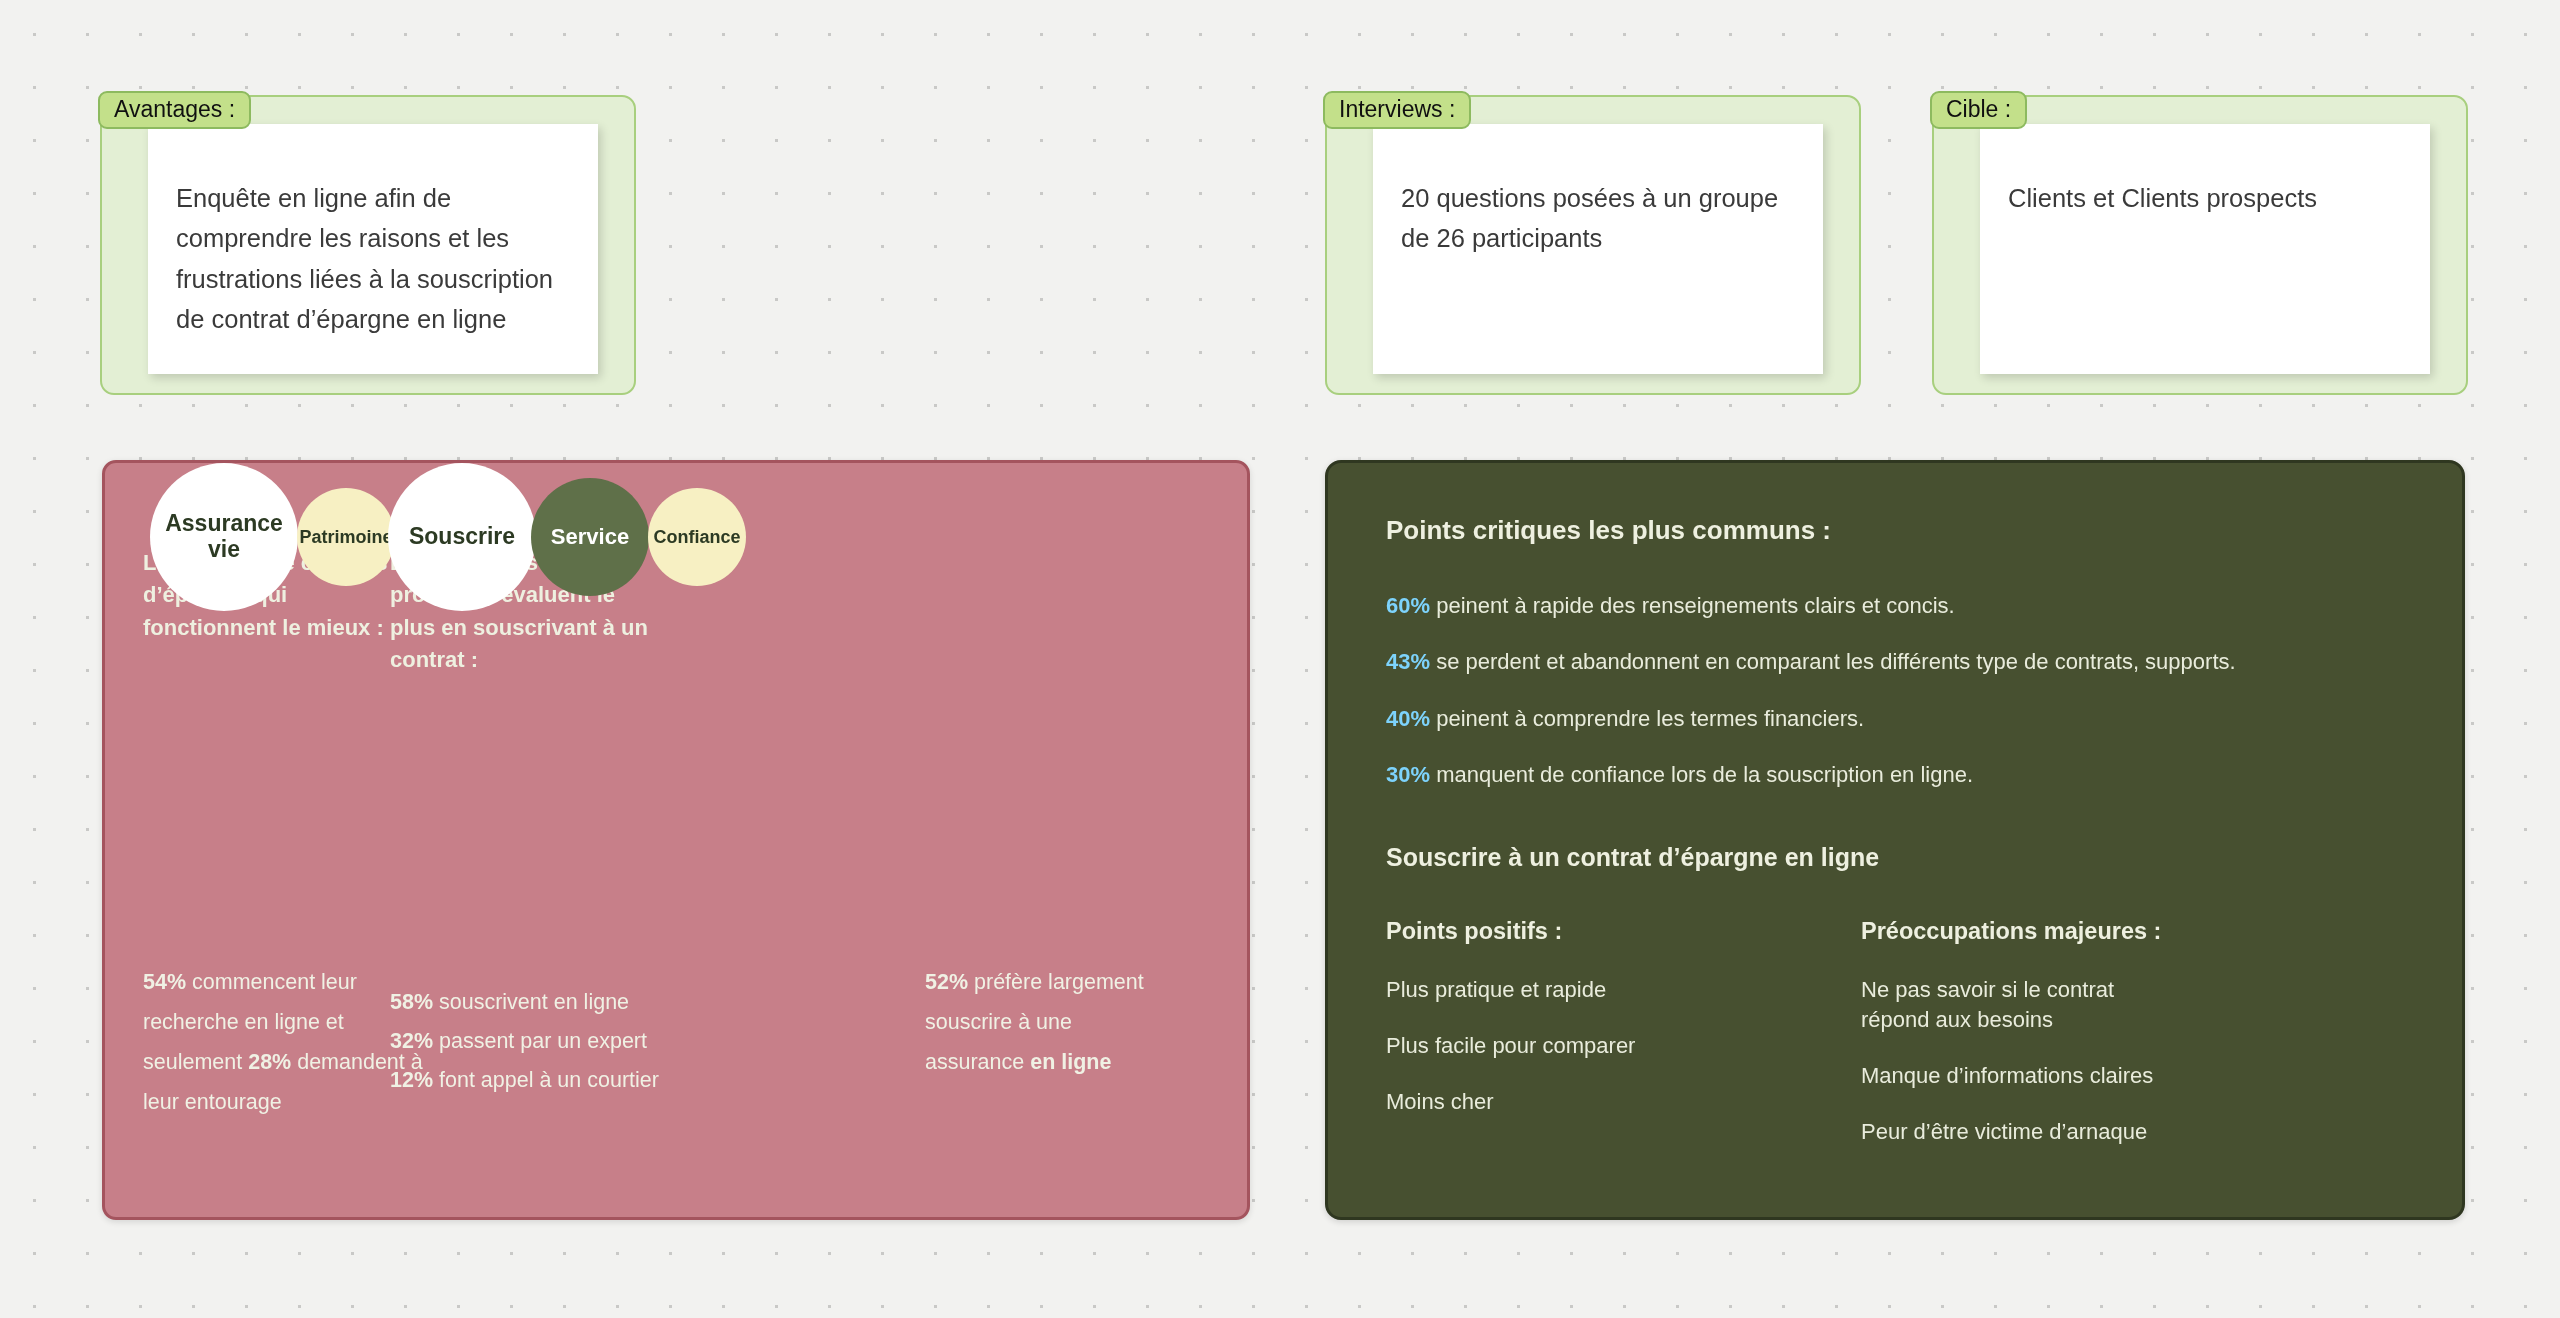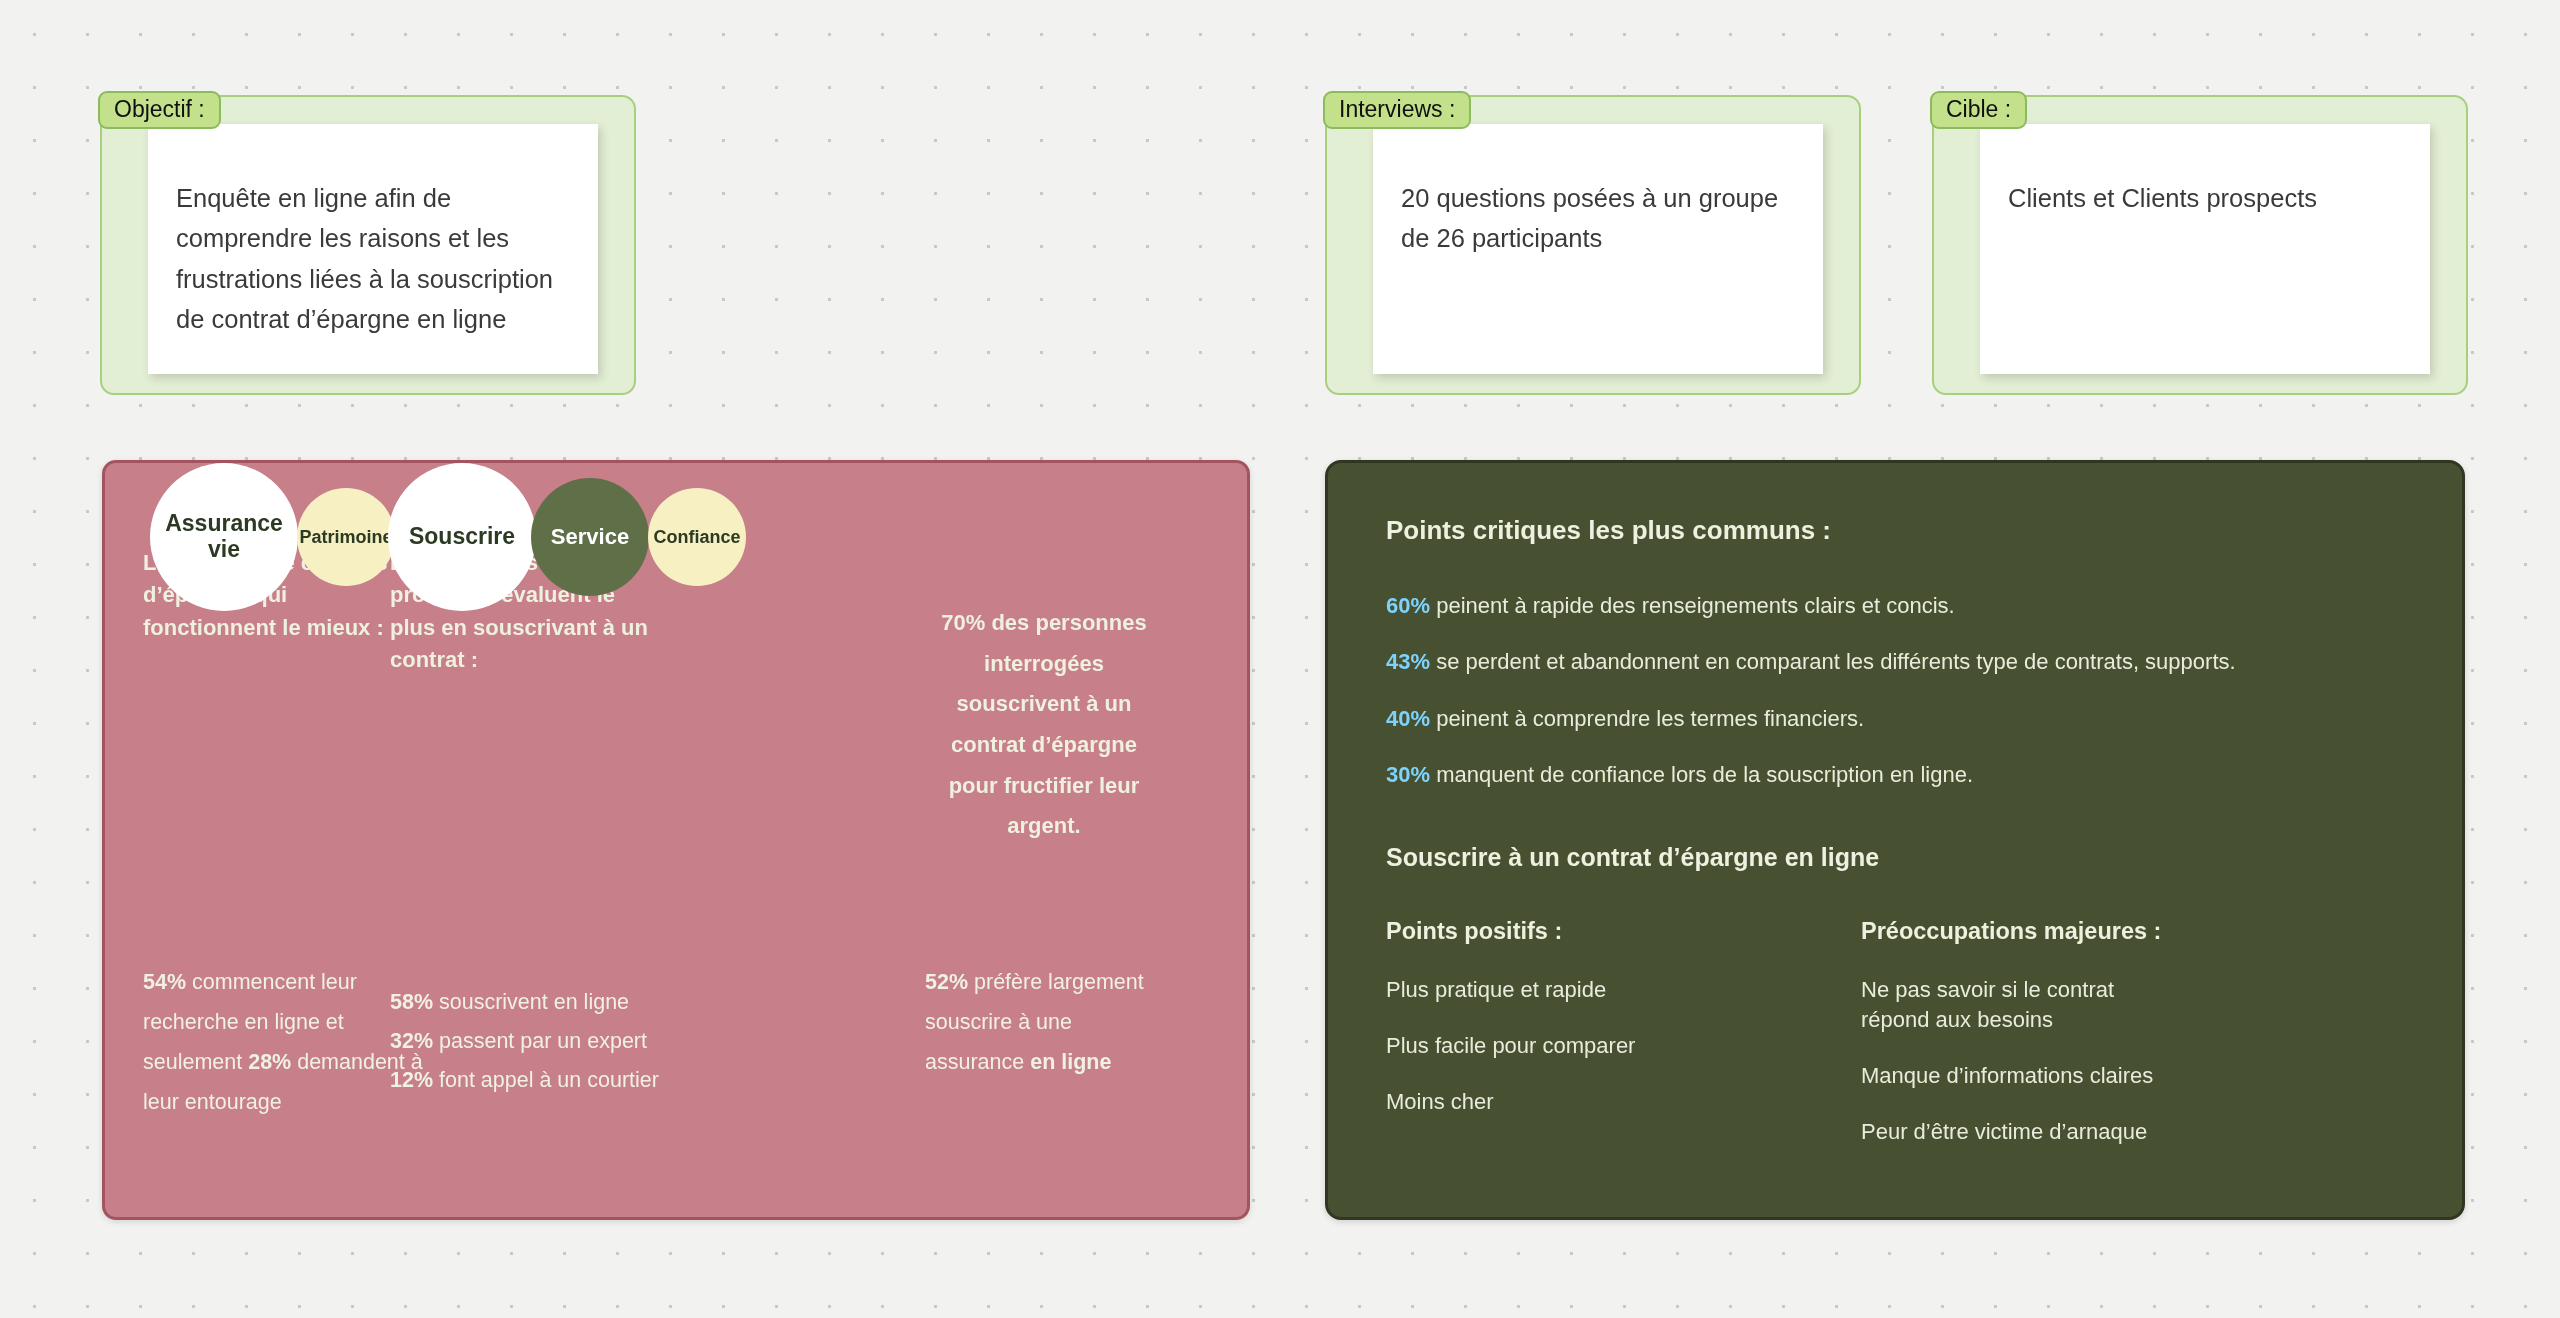--- a/index.html
+++ b/index.html
@@ -178,21 +178,21 @@
     color: #e9ecdc;
     margin-bottom: 26px;
   }
 </style>
 </head>
 <body>
 
 <div class="board">
 
   <div class="info-card" id="card-objectif">
-    <div class="tab">Objectif :</div>
+    <div class="tab">Avantages :</div>
     <div class="sheet">
       <div class="sheet-text">Enquête en ligne afin de comprendre les raisons et les frustrations liées à la souscription de contrat d’épargne en ligne</div>
     </div>
   </div>
 
   <div class="info-card" id="card-interviews">
     <div class="tab">Interviews :</div>
     <div class="sheet">
       <div class="sheet-text">20 questions posées à un groupe de 26 participants</div>
     </div>
@@ -243,23 +243,20 @@
         <b>58%</b><span> souscrivent en ligne</span>
       </div>
       <div class="stat-line">
         <b>32%</b><span> passent par un expert</span>
       </div>
       <div class="stat-line">
         <b>12%</b><span> font appel à un courtier</span>
       </div>
     </div>
 
-    <div class="pink-col" style="left:820px; top:140px; width:238px;">
-      <div class="big-quote">70% des personnes interrogées souscrivent à un contrat d’épargne pour fructifier leur argent.</div>
-    </div>
     <div class="pink-col" style="left:820px; top:500px; width:250px;">
       <div class="stat-para">
         <b>52%</b><span> préfère largement souscrire à une assurance </span><b>en ligne</b>
       </div>
     </div>
   </div>
 
   <div id="panel-green">
     <div class="g-title" style="top:52px;">Points critiques les plus communs :</div>
 

